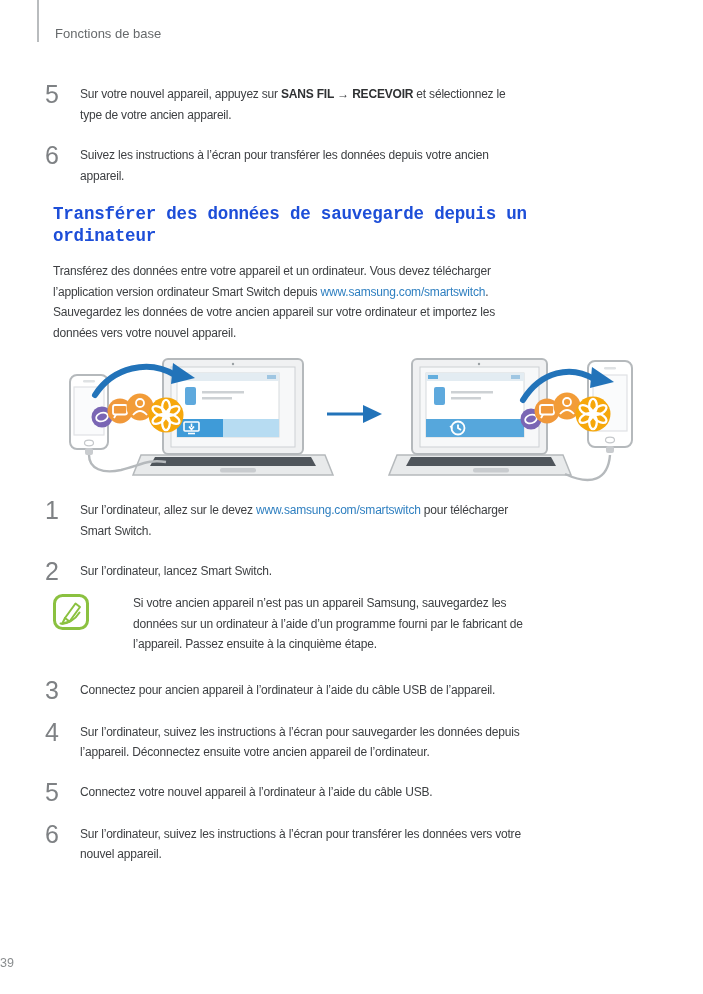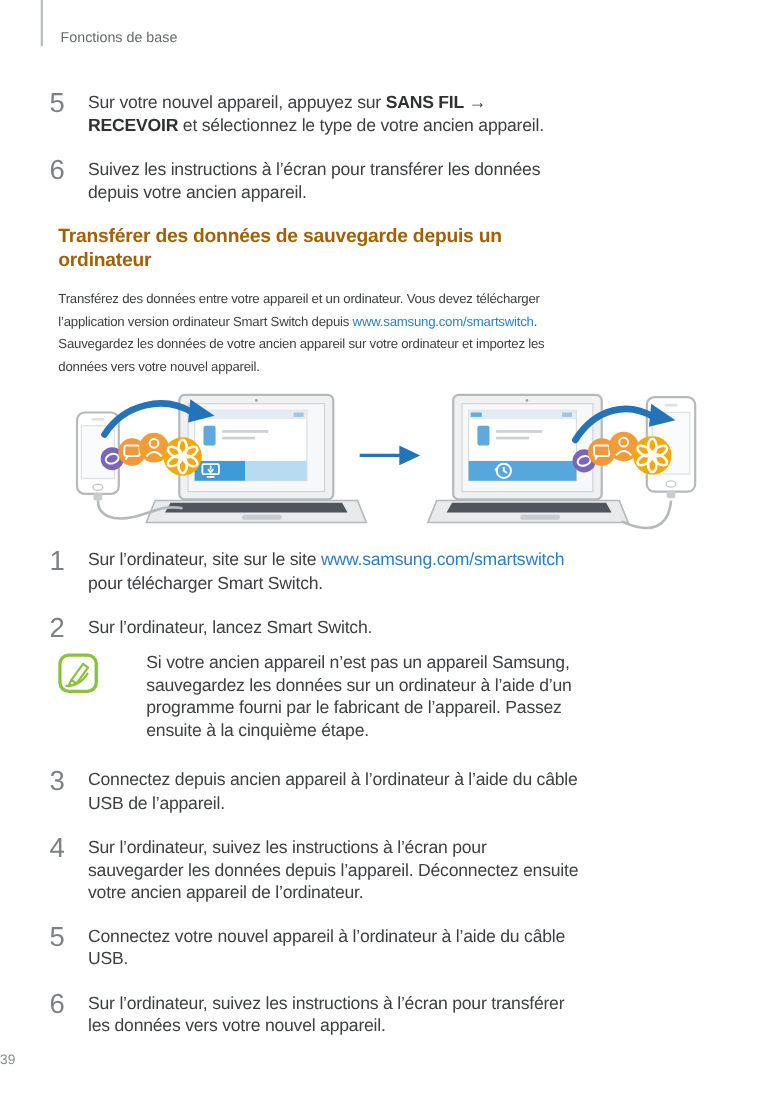--- a/index.html
+++ b/index.html
@@ -18,29 +18,29 @@
 
   main { padding:0 45px 0 45px; }
 
   .steps { list-style:none; margin:0; padding:0; }
   .step { display:flex; align-items:flex-start; margin-top:20px; }
   .step .num {
     flex:0 0 35px; width:35px; font-size:25px; line-height:24px;
     color:#7e8184; margin-top:-2px; font-weight:400;
   }
   .txt {
-    margin:0; font-size:16px; line-height:20.5px; letter-spacing:-0.2px;
+    margin:0; font-size:12px; line-height:20.5px; letter-spacing:-0.2px;
     max-width:585px; color:#3e4043;
   }
   .txt strong { font-weight:bold; color:#2f3133; }
   .link { color:#2e7fc0; text-decoration:none; cursor:pointer; }
 
   .section-title {
     margin:17px 0 0 8px; font-size:17.5px; line-height:22px;
-    color:#a16207; font-weight:bold; letter-spacing:-0.2px;
+    color:#1d4ed8; font-weight:bold; letter-spacing:-0.2px;font-family:Liberation Mono, monospace;
   }
   .intro {
     margin:14px 0 0 8px; font-size:12px; line-height:20.5px;
     letter-spacing:-0.2px; max-width:610px;
   }
 
   .figure-wrap { margin:10px 0 0 0; height:136px; }
 
   .steps-bottom { margin-top:-4px; }
   .mt-15 { margin-top:15px; }
@@ -228,21 +228,21 @@
         <g>
           <path d="M478 47 C 496 18, 526 12, 549 26" fill="none" stroke="#2273b9" stroke-width="6" stroke-linecap="round"></path>
           <polygon points="547,14 569,29 545,35" fill="#2273b9"></polygon>
         </g>
       </svg>
     </figure>
 
     <ol class="steps steps-bottom">
       <li class="step mt-15">
         <span class="num">1</span>
-        <p class="txt"><span>Sur l’ordinateur, site sur le site </span><a class="link">www.samsung.com/smartswitch</a><span> pour télécharger Smart Switch.</span></p>
+        <p class="txt"><span>Sur l’ordinateur, allez sur le devez </span><a class="link">www.samsung.com/smartswitch</a><span> pour télécharger Smart Switch.</span></p>
       </li>
       <li class="step">
         <span class="num">2</span>
         <p class="txt">Sur l’ordinateur, lancez Smart Switch.</p>
       </li>
 
       <li class="note">
         <span class="note-icon-box">
           <svg width="38" height="38" viewBox="0 0 38 38" xmlns="http://www.w3.org/2000/svg">
             <rect x="2.5" y="2.5" width="33" height="33" rx="8" fill="none" stroke="#8bc140" stroke-width="3"></rect>
@@ -251,21 +251,21 @@
               <path d="M13 25 L10.2 30.8 L17.5 28.5"></path>
               <path d="M8.5 30.5 C 15 31.5, 23 27, 27.5 19.5"></path>
             </g>
           </svg>
         </span>
         <p class="txt">Si votre ancien appareil n’est pas un appareil Samsung, sauvegardez les données sur un ordinateur à l’aide d’un programme fourni par le fabricant de l’appareil. Passez ensuite à la cinquième étape.</p>
       </li>
 
       <li class="step mt-25">
         <span class="num">3</span>
-        <p class="txt">Connectez depuis ancien appareil à l’ordinateur à l’aide du câble USB de l’appareil.</p>
+        <p class="txt">Connectez pour ancien appareil à l’ordinateur à l’aide du câble USB de l’appareil.</p>
       </li>
       <li class="step">
         <span class="num">4</span>
         <p class="txt">Sur l’ordinateur, suivez les instructions à l’écran pour sauvegarder les données depuis l’appareil. Déconnectez ensuite votre ancien appareil de l’ordinateur.</p>
       </li>
       <li class="step mt-19">
         <span class="num">5</span>
         <p class="txt">Connectez votre nouvel appareil à l’ordinateur à l’aide du câble USB.</p>
       </li>
       <li class="step">

